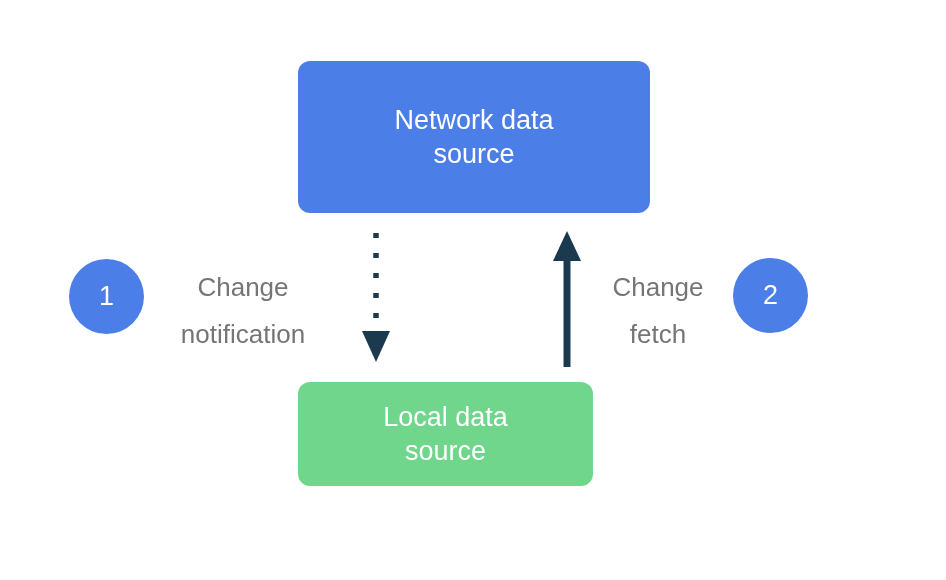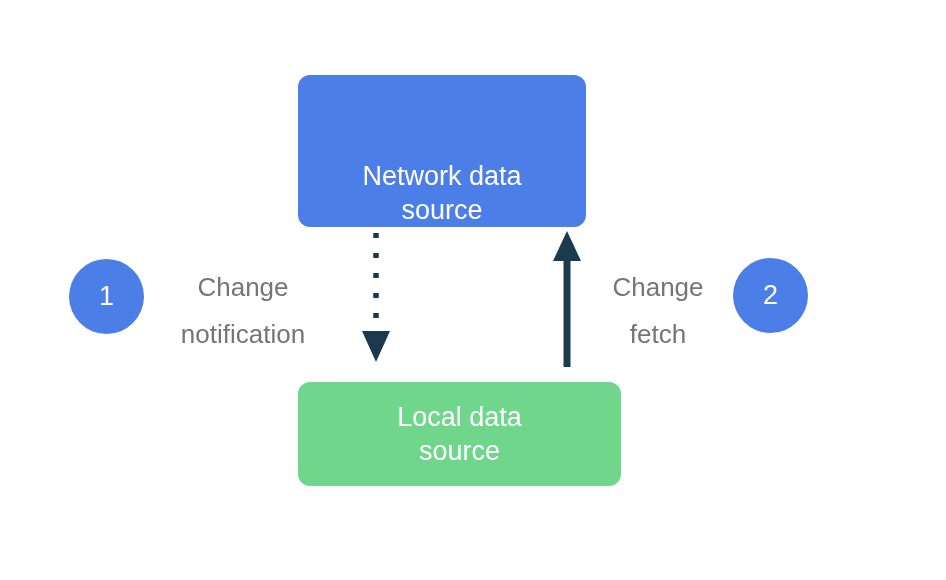--- a/index.html
+++ b/index.html
@@ -46,30 +46,29 @@
     justify-content: center;
     border-radius: 12px;
     color: var(--node-text, #ffffff);
     font-size: 27px;
     line-height: 34px;
     text-align: center;
     white-space: pre-line;
   }
   .node-network {
     left: 298px;
-    top: 75px;
-    width: 288px;
+    top: 61px;
+    width: 352px;
     height: 152px;
     background: var(--node-blue, #4c7ee7);
-    align-items: flex-end;
   }
   .node-local {
     left: 298px;
     top: 382px;
-    width: 323px;
+    width: 295px;
     height: 104px;
     background: var(--node-green, #6fd68c);
   }
   .badge {
     position: absolute;
     width: 75px;
     height: 75px;
     border-radius: 50%;
     background: var(--node-blue, #4c7ee7);
     color: var(--node-text, #ffffff);

